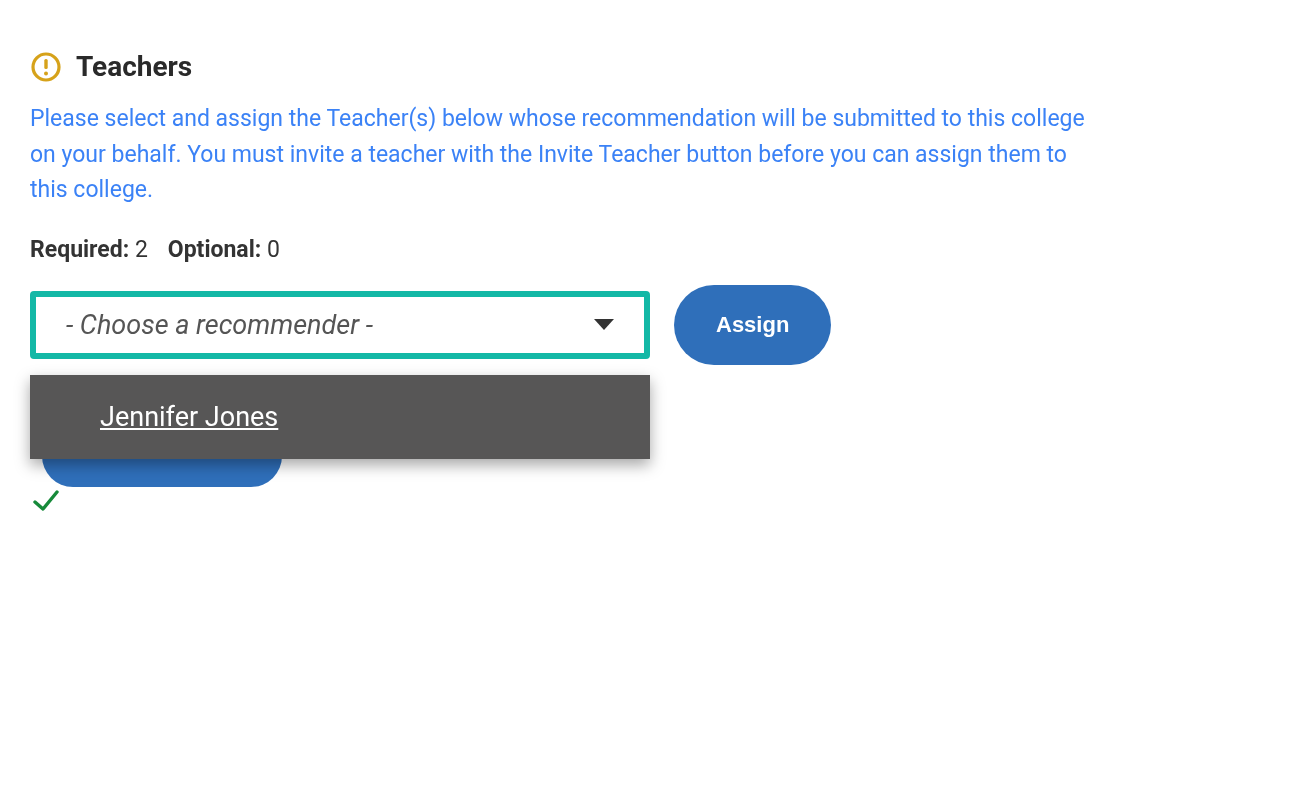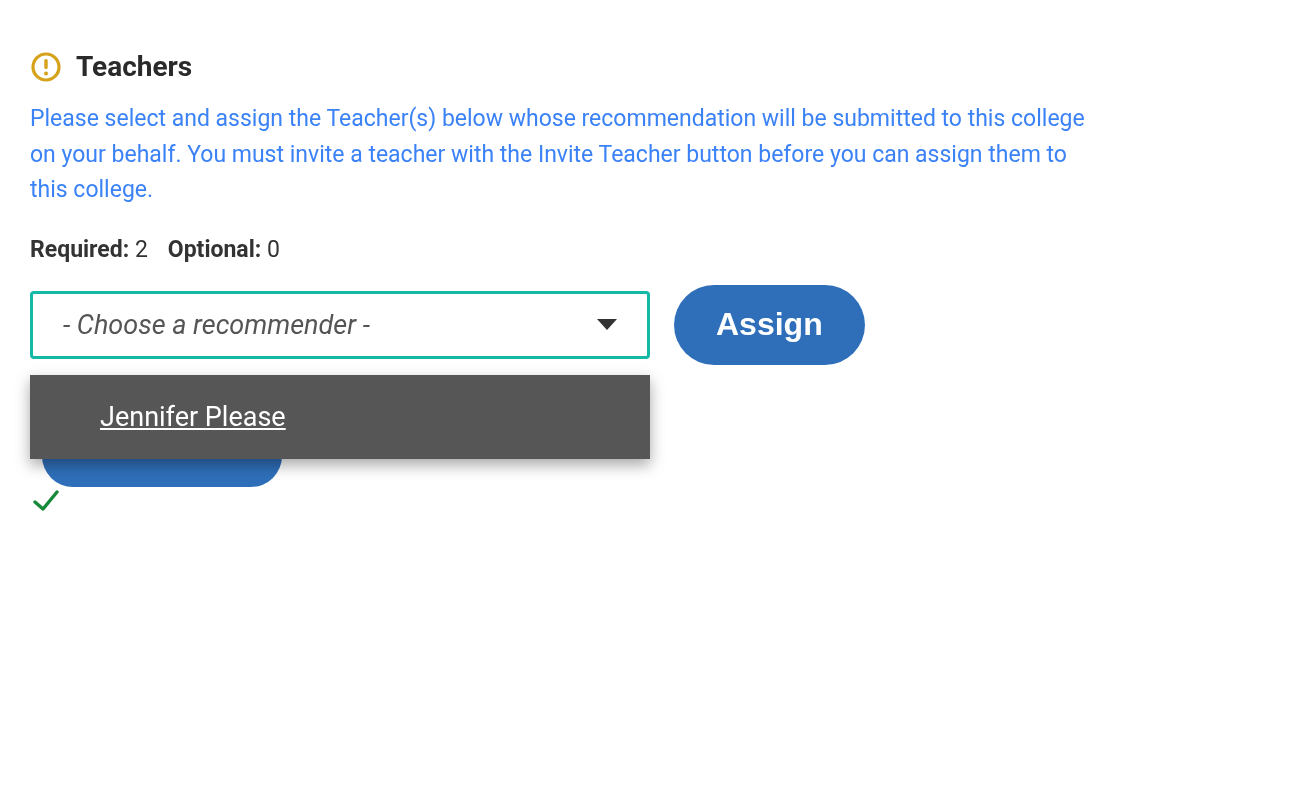--- a/index.html
+++ b/index.html
@@ -52,21 +52,21 @@
     gap: 24px;
     position: relative;
   }
   .dropdown {
     position: relative;
     width: 620px;
   }
   .dropdown-trigger {
     width: 100%;
     height: 68px;
-    border: 3px solid #14b8a6;
+    border: 6px solid #14b8a6;
     border-radius: 4px;
     background: #fff;
     display:flex;
     align-items:center;
     justify-content: space-between;
     padding: 0 30px;
     cursor: pointer;
   }
   .dropdown-placeholder {
     font-size: 27px;
@@ -95,21 +95,21 @@
     text-decoration: underline;
     cursor: pointer;
   }
   .assign-btn {
     height: 80px;
     padding: 0 42px;
     border: none;
     border-radius: 42px;
     background: #2f6fba;
     color: #fff;
-    font-size: 32px;
+    font-size: 22px;
     font-weight: 600;
     cursor: pointer;
   }
   .hidden-pill {
     position: absolute;
     left: 12px;
     top: 140px;
     width: 240px;
     height: 62px;
     background: #2f6fba;
@@ -146,21 +146,21 @@
     </span>
   </div>
 
   <div class="assign-row">
     <div class="dropdown">
       <div class="dropdown-trigger">
         <span class="dropdown-placeholder">- Choose a recommender -</span>
         <span class="caret"></span>
       </div>
       <div class="dropdown-menu">
-        <div class="dropdown-option">Jennifer Please</div>
+        <div class="dropdown-option">Jennifer Jones</div>
       </div>
     </div>
     <button class="assign-btn">Assign</button>
     <div class="hidden-pill"></div>
   </div>
 </div>
 
 <div class="section" id="other-section">
   <div class="section-header">
     <span class="check-icon">

